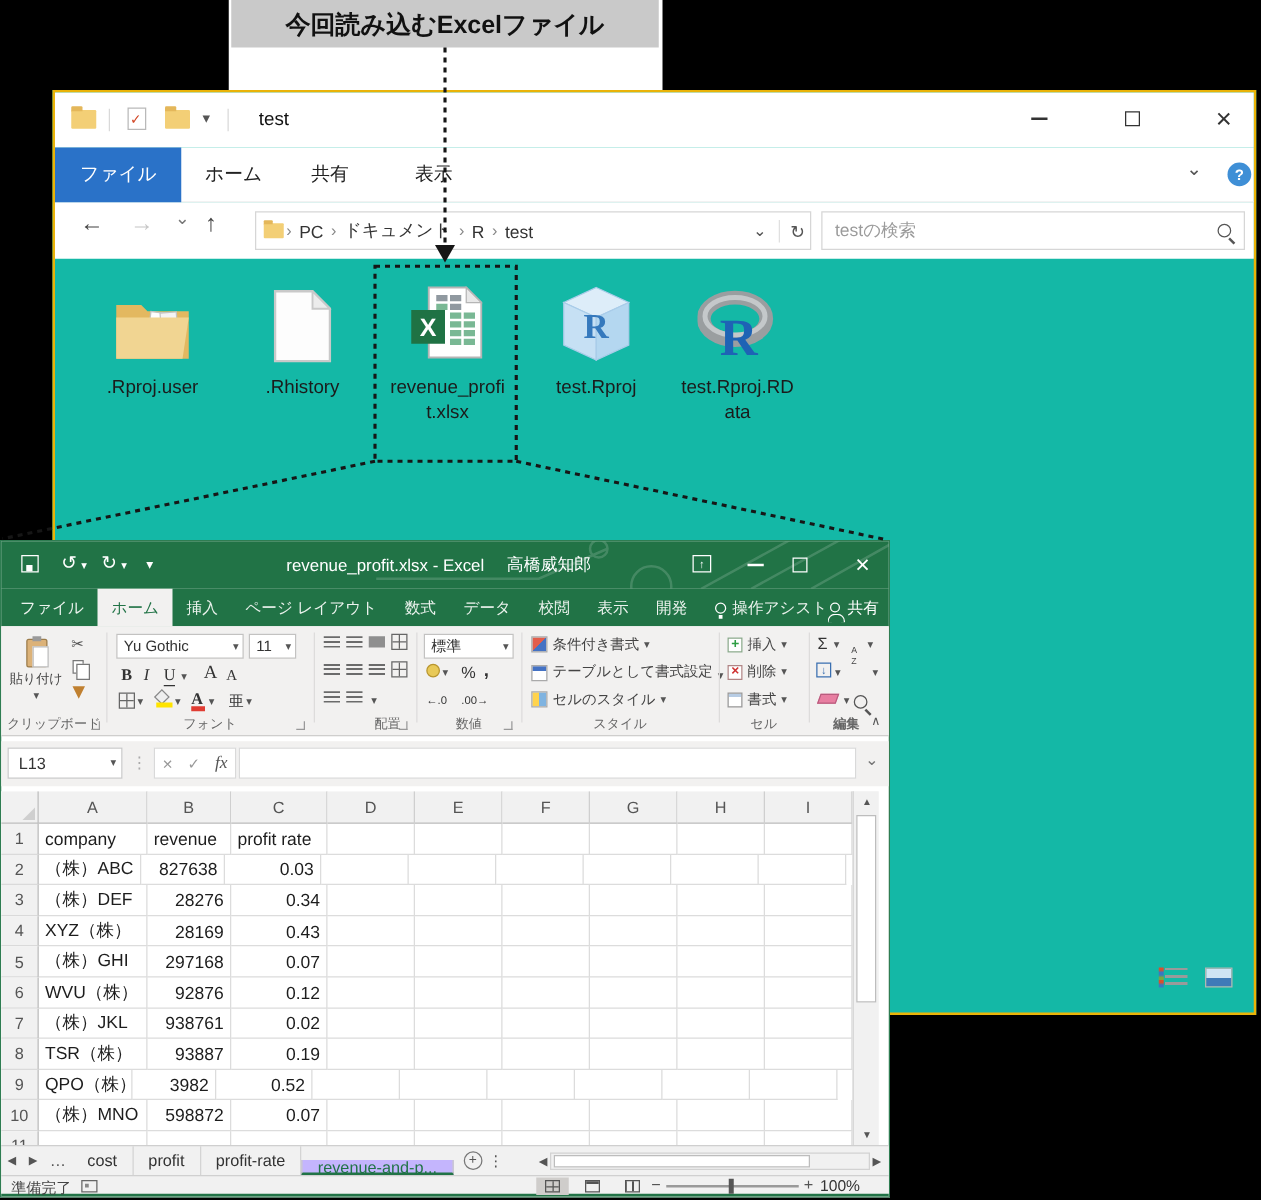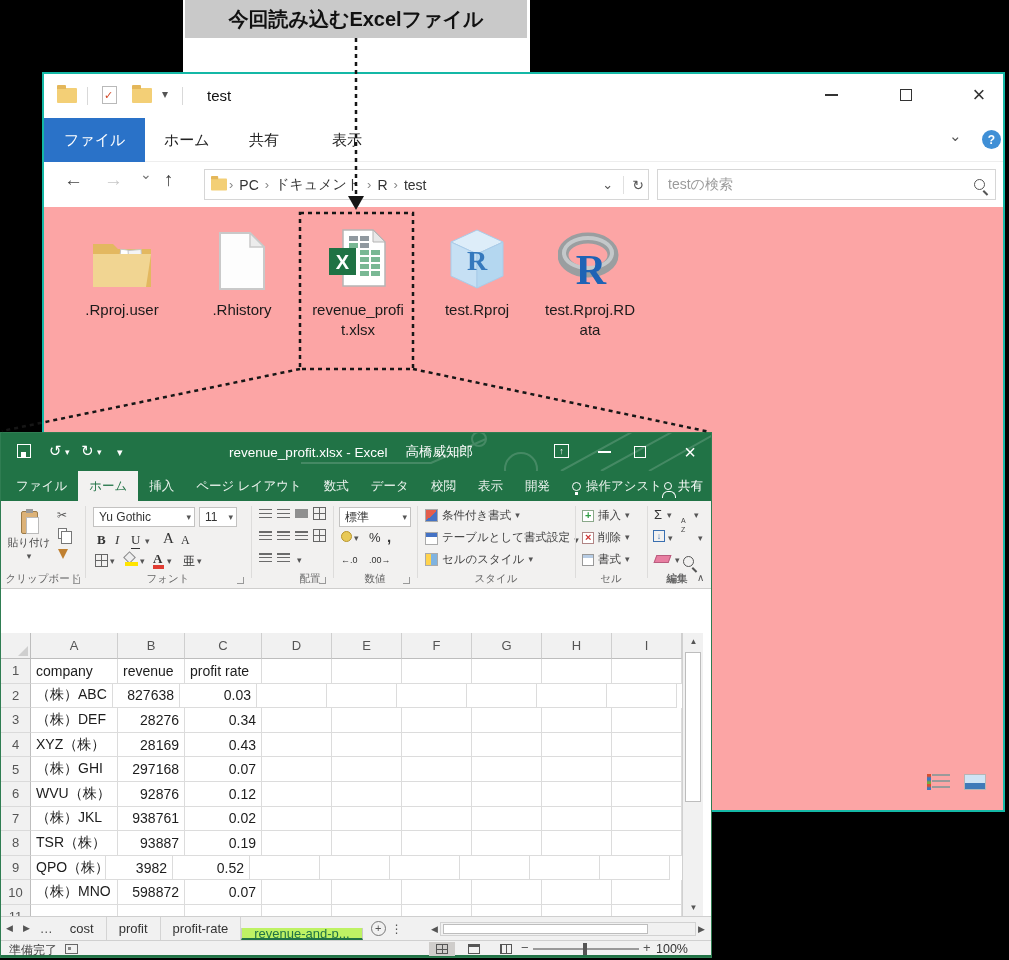--- a/index.html
+++ b/index.html
@@ -37,22 +37,22 @@
   .gi-collapse::before{content:"∧";}
   .gi-q::before{content:"?";}
   .gi-scissors::before{content:"✂";}
   .gi-darr::before{content:"↓";}
   .gi-pct::before{content:"%";}
   .gi-comma::before{content:",";}
   .gi-dec1::before{content:"←.0";}
   .gi-dec2::before{content:".00→";}
 
   
-  .explorer{position:absolute;left:42px;top:72px;width:963px;height:740px;background:#fca5a5;
-            border:2px solid #14b8a6;z-index:1;}
+  .explorer{position:absolute;left:42px;top:72px;width:963px;height:740px;background:#14b8a6;
+            border:2px solid #eab308;z-index:1;}
   .ex-titlebar{position:absolute;left:0;top:0;right:0;height:44px;background:#fff;}
   .ex-title{position:absolute;left:163px;top:0;height:44px;line-height:44px;font-size:15px;color:#111;}
   .qat-sep{position:absolute;top:13px;width:1px;height:18px;background:#d9d9d9;}
   .winbtn{position:absolute;top:6px;width:34px;height:30px;display:flex;align-items:center;justify-content:center;color:#333;}
   .wb-min{width:13px;height:2px;background:#333;}
   .wb-max{width:12px;height:12px;border:1.5px solid #333;}
   .wb-x{font-size:22px;color:#333;line-height:1;}
   .mini-folder{width:20px;height:15px;background:#f3cf76;border-radius:1px;position:relative;}
   .mini-folder::before{content:"";position:absolute;left:0;top:-3px;width:9px;height:4px;background:#e4b75a;border-radius:1px 1px 0 0;}
   .mini-doc{width:15px;height:18px;background:#fff;border:1.5px solid #b9b9b9;position:relative;}
@@ -164,21 +164,21 @@
           padding:0 5px;white-space:nowrap;overflow:hidden;color:#1d1d1d;}
   .g-cell.num{justify-content:flex-end;}
   .vscroll{position:absolute;left:681px;top:200px;width:21px;height:283px;background:#f1f1f1;border-left:1px solid #d0d0d0;}
   .vs-btn{position:absolute;left:0;width:21px;height:17px;display:flex;align-items:center;justify-content:center;font-size:8px;color:#666;}
   .vs-thumb{position:absolute;left:2px;top:19px;width:16px;height:150px;background:#fff;border:1px solid #bdbdbd;}
 
   .xl-sheetbar{position:absolute;left:0;top:483px;right:0;height:24px;background:#f1f1f1;border-top:1px solid #cfcfcf;
                display:flex;align-items:stretch;font-size:13px;color:#333;}
   .shnav{display:flex;align-items:center;padding:0 5px;font-size:9px;color:#555;}
   .sh-tab{display:flex;align-items:center;padding:0 12px;border-right:1px solid #d4d4d4;color:#333;}
-  .sh-tab.active{background:#bef264;color:#217346;border:1px solid #c9c9c9;border-top:none;border-bottom:2px solid #217346;margin-top:11px;}
+  .sh-tab.active{background:#c4b5fd;color:#217346;border:1px solid #c9c9c9;border-top:none;border-bottom:2px solid #217346;margin-top:11px;}
   .sh-plus{width:15px;height:15px;border:1px solid #777;border-radius:50%;align-self:center;margin-left:8px;
            display:flex;align-items:center;justify-content:center;font-size:11px;color:#555;}
   .hscroll{position:absolute;left:430px;right:6px;top:4px;height:16px;display:flex;align-items:center;gap:2px;}
   .hs-track{flex:1;height:14px;background:#f1f1f1;border:1px solid #d2d2d2;position:relative;}
   .hs-thumb{position:absolute;left:2px;top:1px;width:205px;height:10px;background:#fff;border:1px solid #bdbdbd;}
 
   .xl-status{position:absolute;left:0;top:507px;right:0;height:17px;background:#f1f1f1;border-top:1px solid #d0d0d0;
              border-bottom:2px solid #217346;font-size:12px;color:#444;}
   .macro-ic{position:absolute;left:64px;top:3px;width:13px;height:10px;border:1px solid #666;}
   .macro-ic::after{content:"";position:absolute;left:2px;top:2px;width:3px;height:3px;background:#888;}
@@ -531,20 +531,34 @@
         </div>
       <span class="gi gi-down abs" style="left:667px;top:33px;font-size:9px;"></span>
       <div class="lens abs" style="left:682px;top:30px;"></div>
       <span class="gi gi-down abs" style="left:697px;top:33px;font-size:9px;"></span>
       <div class="eraser abs" style="left:654px;top:54px;"></div>
       <span class="gi gi-down abs" style="left:674px;top:55px;font-size:9px;"></span>
       <div class="rlabel" style="left:676px;font-weight:bold;">編集</div>
       <span class="gi gi-collapse abs" style="left:696px;top:72px;font-size:10px;"></span>
     </div>
 
+    <div class="xl-formula">
+      <div class="namebox">
+        <span>L13</span>
+        <span class="gi gi-down" style="font-size:9px;"></span>
+      </div>
+      <span class="gi gi-vdots abs" style="left:104px;top:10px;font-size:13px;color:#aaa;"></span>
+      <div class="fxbar">
+        <span class="gi gi-x" style="color:#999;font-size:14px;"></span>
+        <span class="gi gi-checkmark" style="color:#999;font-size:12px;"></span>
+        <span style="font-style:italic;font-family:'Liberation Serif',serif;font-size:14px;color:#555;">fx</span>
+      </div>
+      <div class="fxin"></div>
+      <span class="gi gi-chev abs" style="right:8px;top:8px;font-size:13px;color:#777;"></span>
+    </div>
 
     <div class="xl-grid" id="xl-grid">
         <div class="gh-row">
           <div class="corner" style="width: 30px;"></div>
           <div class="gh-cell" style="width: 87px;">A</div>
           <div class="gh-cell" style="width: 67px;">B</div>
           <div class="gh-cell" style="width: 77px;">C</div>
           <div class="gh-cell" style="width: 70px;">D</div>
           <div class="gh-cell" style="width: 70px;">E</div>
           <div class="gh-cell" style="width: 70px;">F</div>

